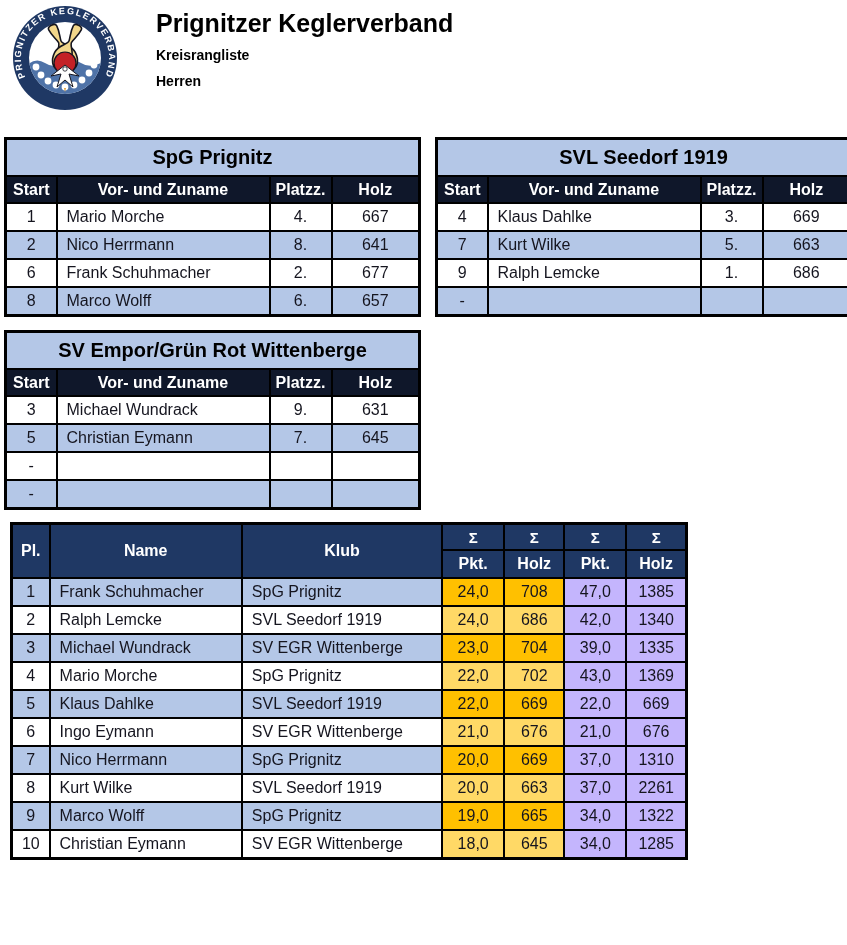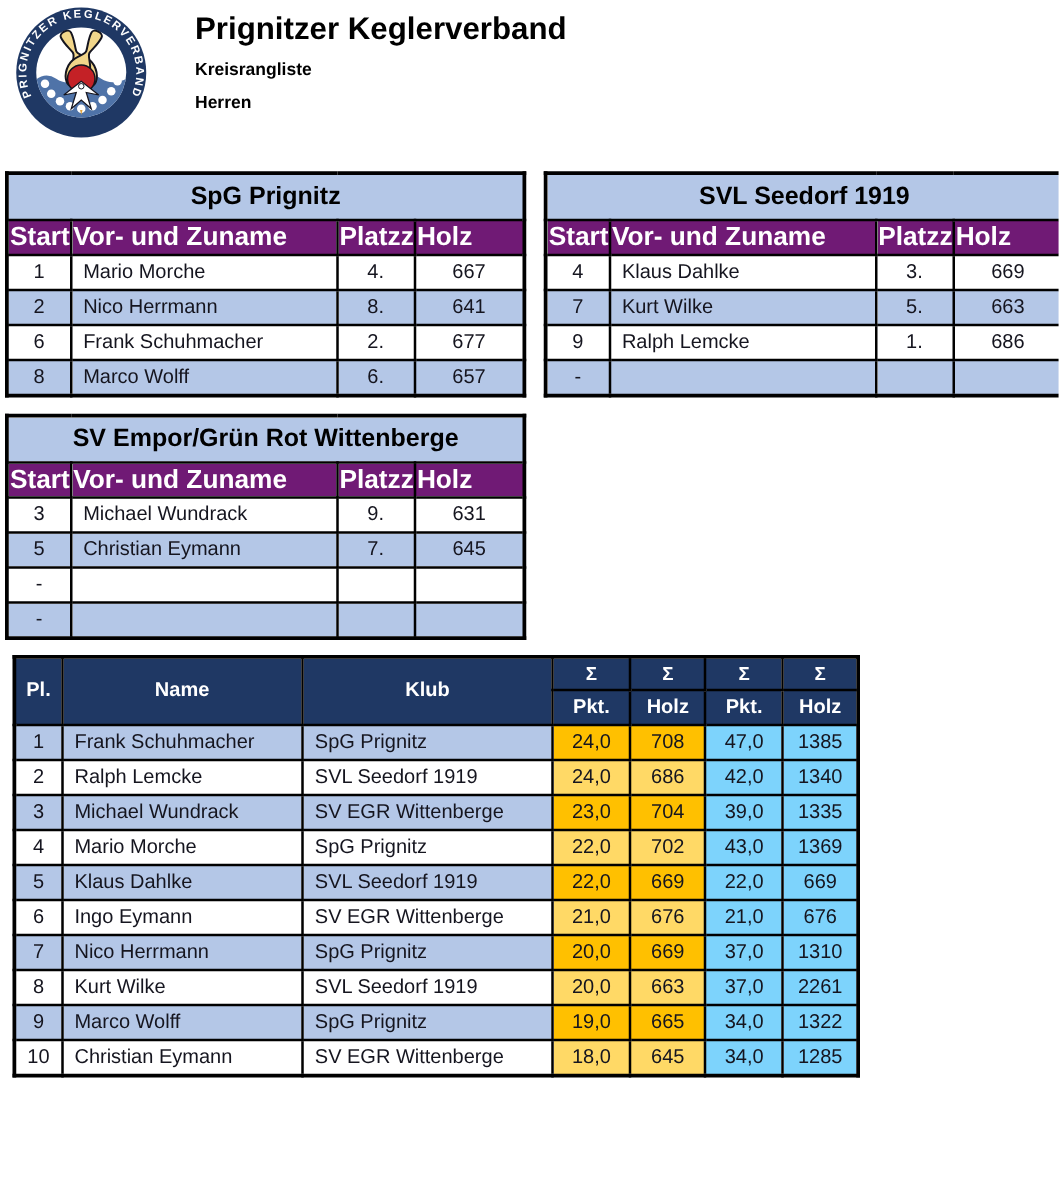--- a/index.html
+++ b/index.html
@@ -16,21 +16,21 @@
   
   .date-heading{margin:30px 0 0 8px;font-size:19px;font-weight:bold;color:#000;}
   .gesamt-heading{margin:14px 0 0 14px;font-size:19px;font-weight:bold;color:#000;}
   
   .tables-row{display:flex;gap:14px;margin:26px 0 0 4px;}
   .tbl-wrap3{margin:13px 0 0 4px;}
   table.small{border-collapse:collapse;table-layout:fixed;width:414px;}
   table.small td,table.small th{border:2px solid #000;overflow:hidden;white-space:nowrap;}
   table.small{border:3px solid #000;}
   .t-title{background:#B4C7E7;font-size:20px;font-weight:bold;text-align:center;height:33px;color:#000;}
-  .t-head th{background:#701a75;color:#fff;font-size:21px;font-weight:bold;height:23px;text-align:left;}
+  .t-head th{background:#0f172a;color:#fff;font-size:16px;font-weight:bold;height:23px;text-align:center;}
   .t-row td{height:24px;font-size:16px;color:#15151f;}
   .t-row .c-start,.t-row .c-platz,.t-row .c-holz{text-align:center;}
   .t-row .c-name{text-align:left;padding-left:9px;}
   .rw{background:#fff;}
   .rb{background:#B4C7E7;}
   
   table.big{border-collapse:collapse;table-layout:fixed;width:678px;margin:12px 0 0 10px;border:3px solid #000;}
   table.big td,table.big th{border:2px solid #000;overflow:hidden;white-space:nowrap;}
   table.big th{background:#1F3864;color:#fff;font-weight:bold;}
   .gh-main{font-size:16px;}
@@ -39,21 +39,21 @@
   .g-row td{height:24px;font-size:16px;color:#15151f;}
   .g-row .c-pl{text-align:center;}
   .g-row .c-name,.g-row .c-klub{text-align:left;padding-left:9px;}
   .g-row .c-n{text-align:center;}
   td.sep,th.sep{border-left-width:7px;}
   td.sep2,th.sep2{border-left-width:5px;}
   .g-row.odd .c-pl,.g-row.odd .c-name,.g-row.odd .c-klub{background:#B4C7E7;}
   .g-row.even .c-pl,.g-row.even .c-name,.g-row.even .c-klub{background:#fff;}
   .g-row.odd .y{background:#FFC000;}
   .g-row.even .y{background:#FFD966;}
-  .g-row .g{background:#7dd3fc;}
+  .g-row .g{background:#c4b5fd;}
 </style>
 </head>
 <body>
 
 <div class="page">
 
   <div class="masthead">
     <svg class="logo" viewBox="0 0 106 106" xmlns="http://www.w3.org/2000/svg">
       <defs>
         <clipPath id="innerClip">

